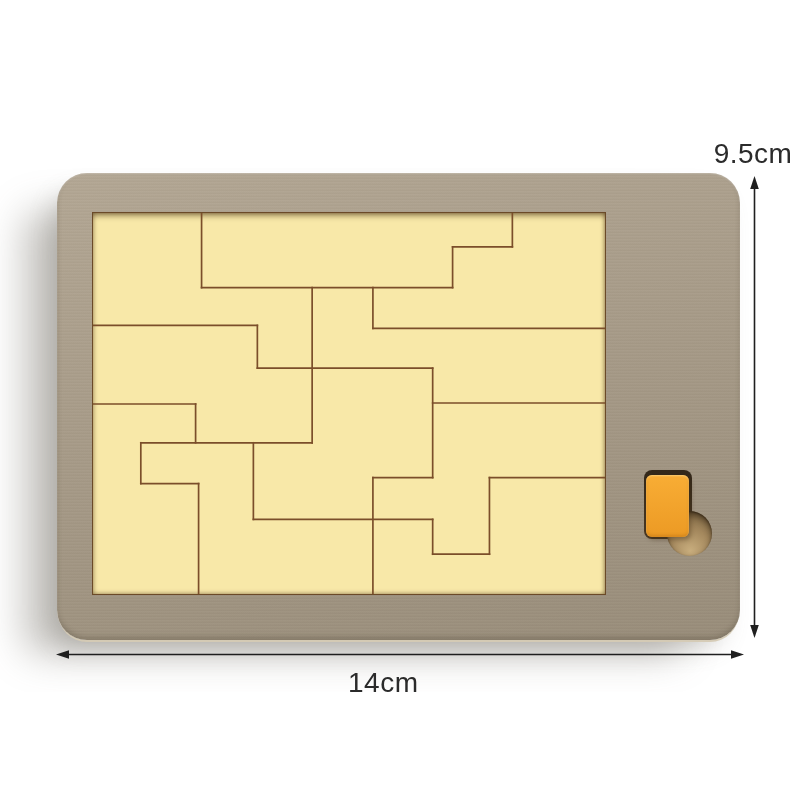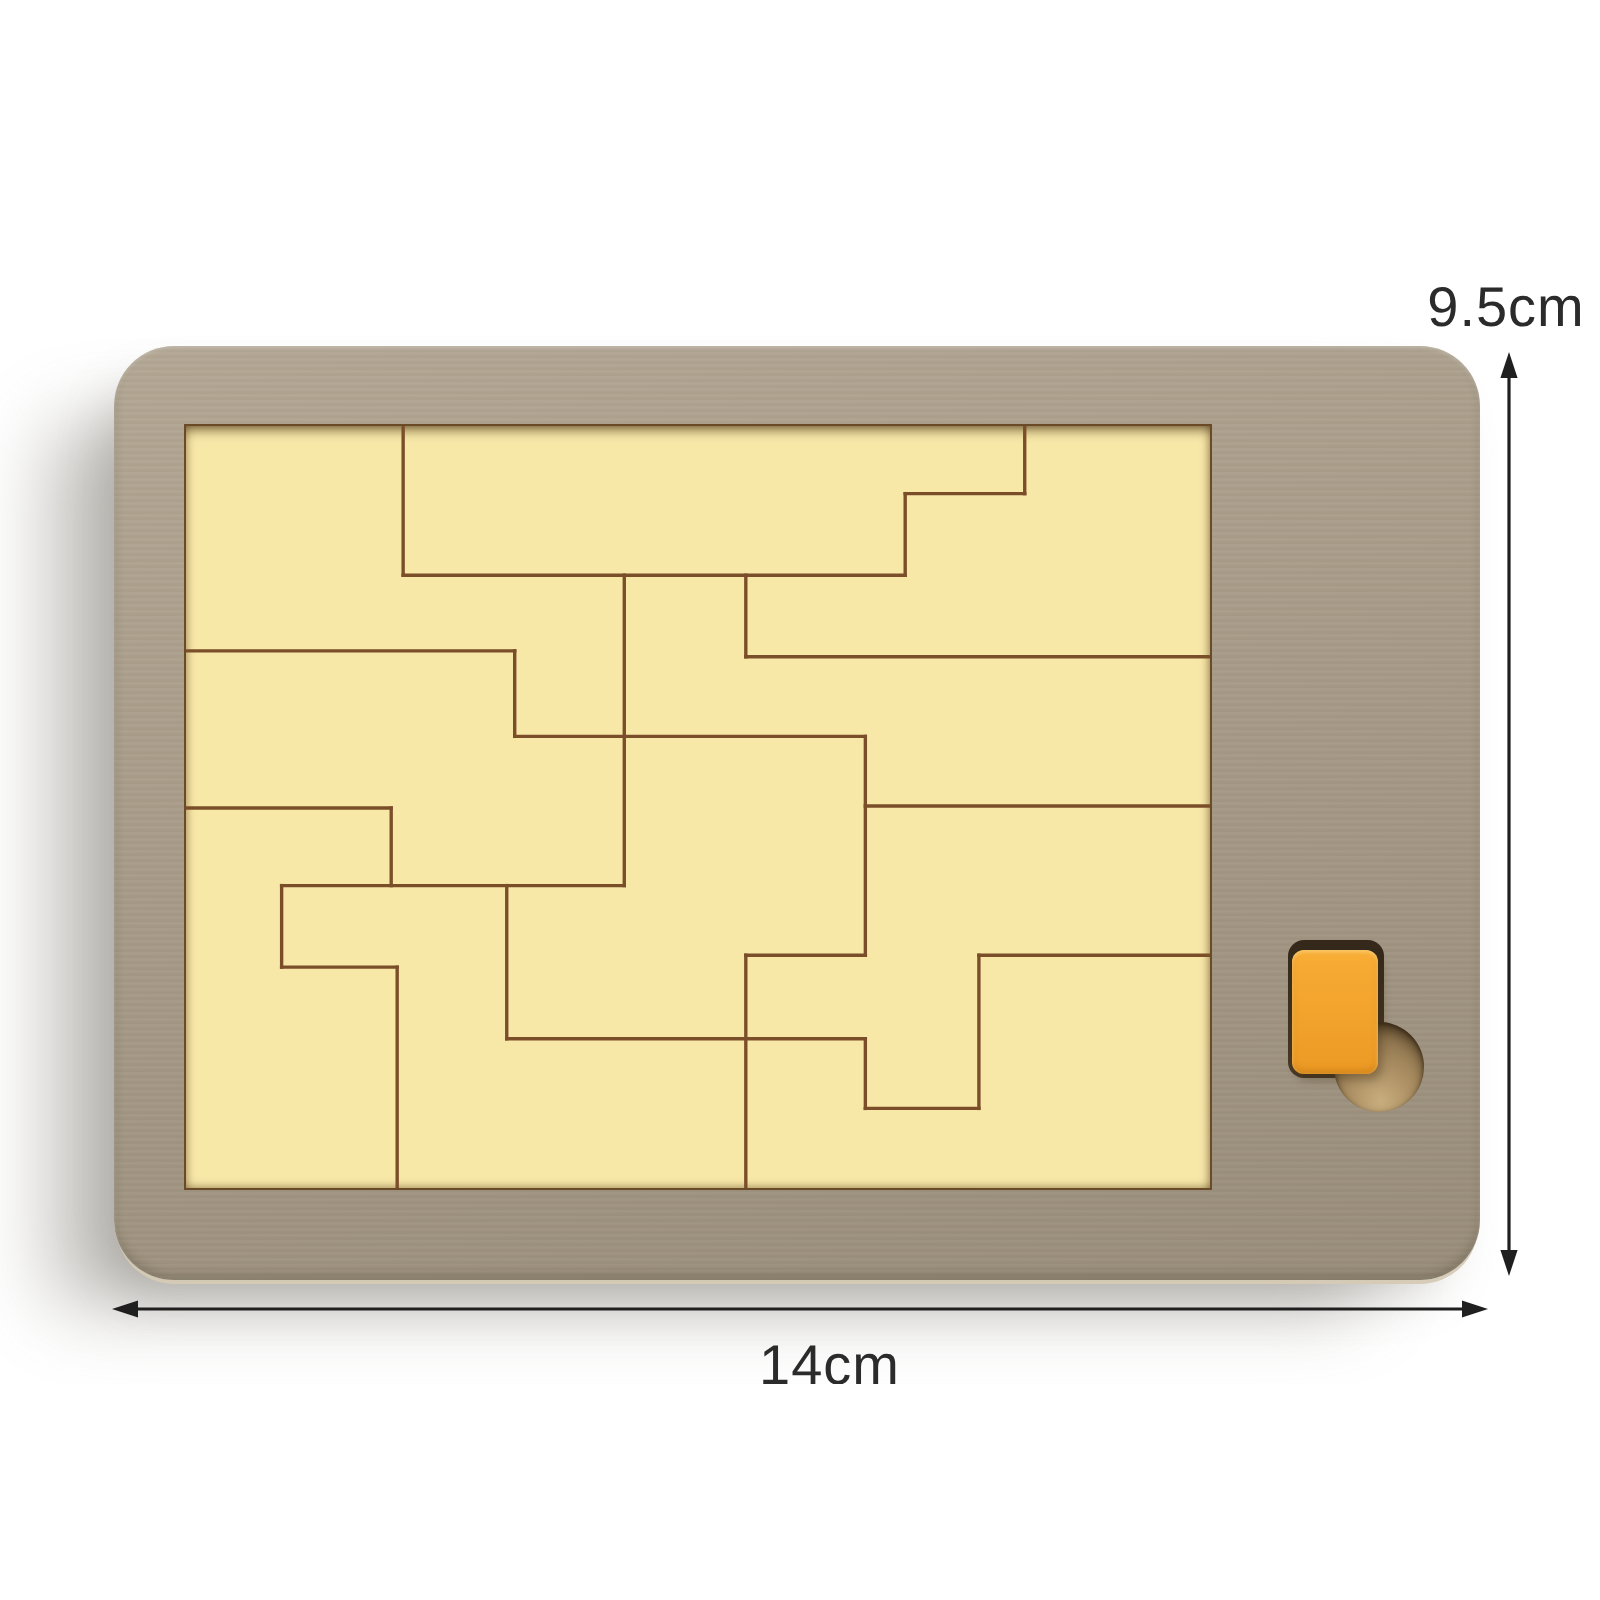--- a/index.html
+++ b/index.html
@@ -63,21 +63,21 @@
   }
   
   .dim-label{
     position:absolute;
     font-size:28px;line-height:1.1;
     color:var(--label-text,#2b2b2b);
     letter-spacing:0.5px;
     user-select:none;
   }
   .height-label{left:712px;top:139px;width:82px;text-align:center;}
-  .width-label{left:348px;top:668px;width:102px;text-align:right;}
+  .width-label{left:348px;top:668px;width:102px;text-align:left;}
   .dim-arrow{position:absolute;overflow:visible;}
   .arrow-vertical{left:747px;top:176px;}
   .arrow-horizontal{left:56px;top:647px;}
   .arrow-line{stroke:var(--dimension,#1f1f1f);stroke-width:1.6;}
   .arrow-head{fill:var(--dimension,#1f1f1f);}
 </style>
 </head>
 <body>
 
 <div class="canvas">

